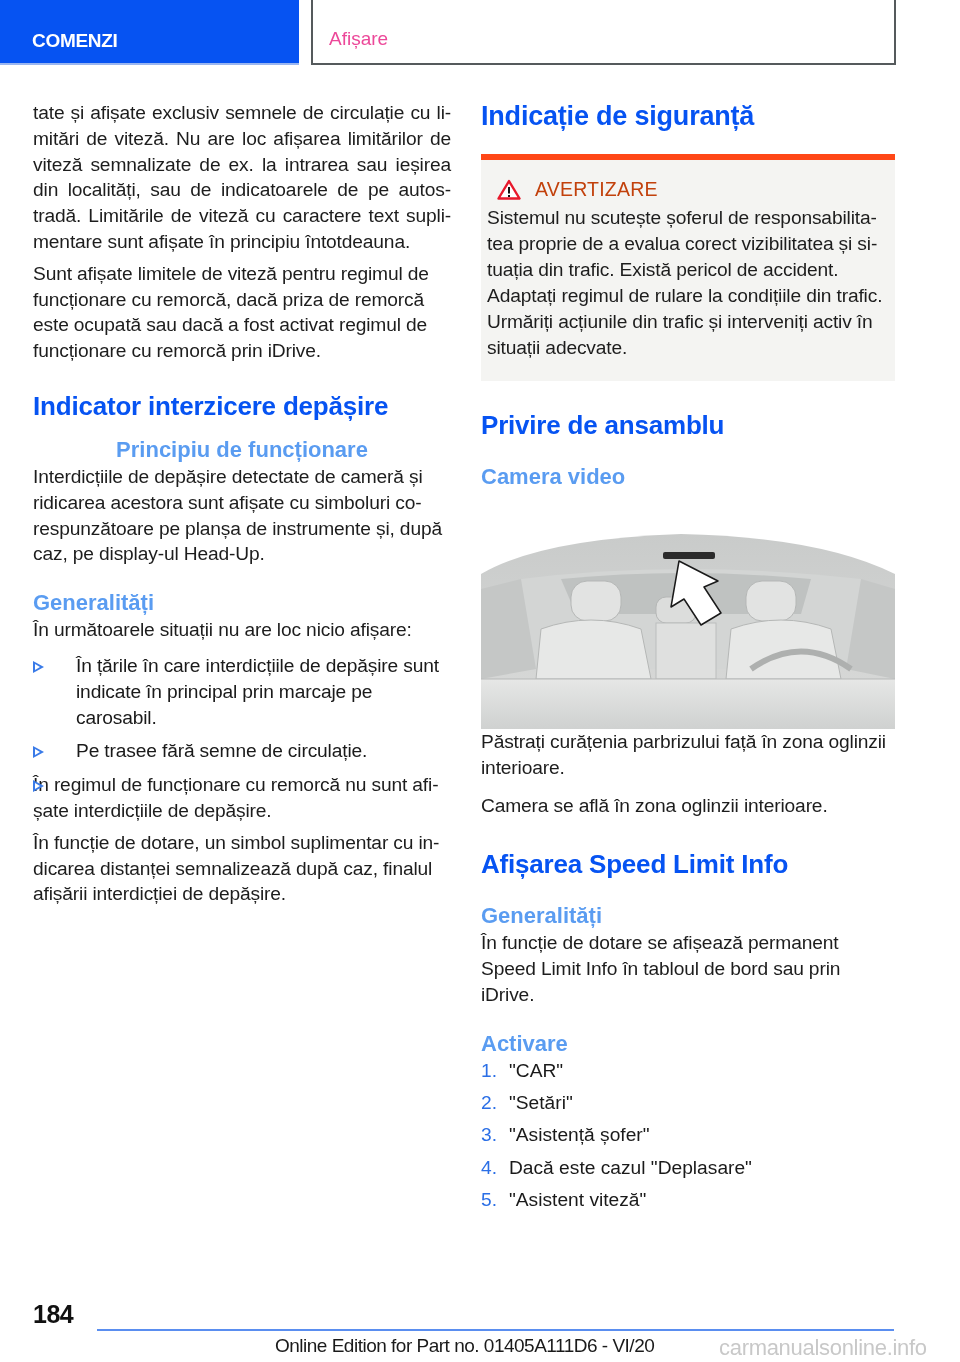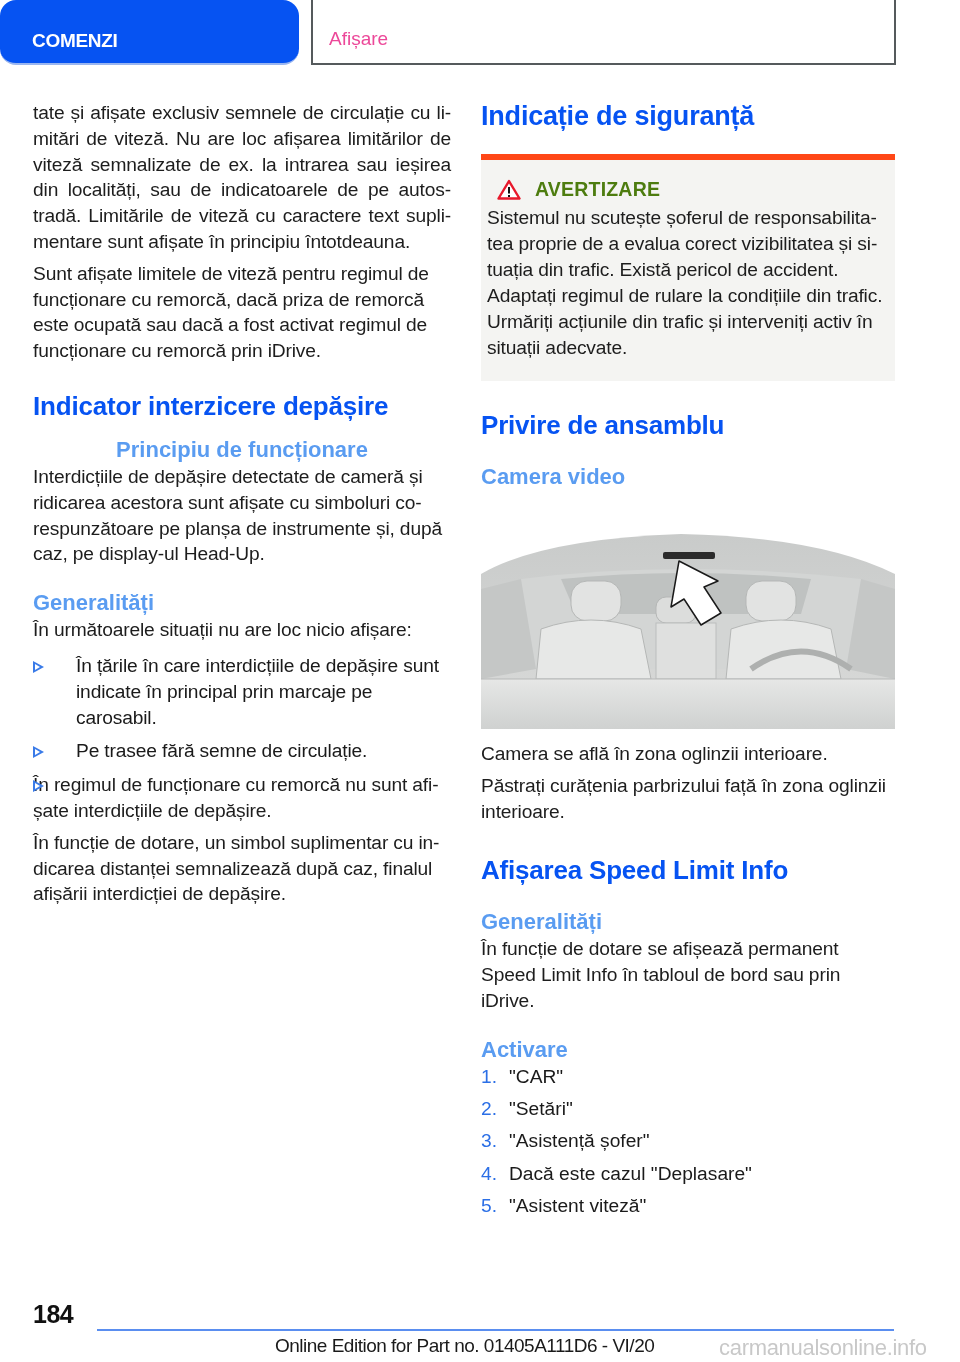--- a/index.html
+++ b/index.html
@@ -1,39 +1,39 @@
 <!DOCTYPE html>
 <html><head>
 <meta charset="utf-8">
 <style>
   * { box-sizing: border-box; margin: 0; padding: 0; }
   html, body { width: 960px; height: 1362px; background: #ffffff; overflow: hidden; }
   body { position: relative; font-family: "Liberation Sans", "DejaVu Sans", sans-serif; color: #1a1a1a; }
 
-  .hdr-section { position: absolute; left: 0; top: 0; width: 299px; height: 65px; background: #0653f2; border-bottom: 2px solid #9ab6f0; border-radius: 16px; }
+  .hdr-section { position: absolute; left: 0; top: 0; width: 299px; height: 65px; background: #0653f2; border-bottom: 2px solid #9ab6f0; }
   .hdr-section span { position: absolute; left: 32px; top: 30px; color: #fff; font-weight: bold; font-size: 19px; letter-spacing: -0.3px; }
   .hdr-topic { position: absolute; left: 311px; top: -2px; width: 585px; height: 67px; border: 2px solid #555a5c; border-top: none; background: #fff; }
   .hdr-topic span { position: absolute; left: 16px; top: 30px; font-size: 19px; color: #ec4899; }
 
   .col { position: absolute; top: 100px; width: 418px; }
   .col-left { left: 33px; }
   .col-right { left: 481px; width: 414px; }
 
   p.body { font-size: 19.2px; line-height: 25.8px; margin-bottom: 6px; color: #1d1d1d; letter-spacing: -0.15px; }
   h1 { font-size: 26px; font-weight: bold; color: #0653f2; line-height: 32px; letter-spacing: -0.2px; }
   h2 { font-size: 22px; font-weight: bold; color: #5a9cf1; line-height: 28px; }
 
   ul.tri { list-style: none; margin: 0 0 6px 0; }
   ul.tri li { position: relative; padding-left: 43px; font-size: 19.2px; line-height: 25.8px; margin-bottom: 8px; letter-spacing: -0.15px; }
   ul.tri li .tri-icon { position: absolute; left: 0; top: 8px; width: 0; height: 0; border-top: 6px solid transparent; border-bottom: 6px solid transparent; border-left: 11px solid #3a7be8; }
   ul.tri li .tri-icon::after { content: ""; position: absolute; left: -9px; top: -3px; width: 0; height: 0; border-top: 3px solid transparent; border-bottom: 3px solid transparent; border-left: 5px solid #fff; }
 
   .warn { background: #f4f4f2; border-top: 6px solid #ff4717; padding: 18px 6px 20px 6px; margin-top: 22px; }
   .warn-title { display: flex; align-items: center; gap: 14px; margin-left: 10px; margin-bottom: 4px; }
-  .warn-title span.t { font-weight: bold; font-size: 19.5px; color: #4d7c0f; letter-spacing: 0.2px; text-align: center; }
+  .warn-title span.t { font-weight: normal; font-size: 19.5px; color: #c2410c; letter-spacing: 0.2px; text-align: center; }
   .warn p { font-size: 19.2px; line-height: 26px; color: #1d1d1d; letter-spacing: -0.15px; }
 
   .camera-fig { width: 414px; height: 210px; background: #e4e5e4; position: relative; overflow: hidden; margin-top: 28px; }
 
   ol.steps { list-style: none; }
   ol.steps li { position: relative; padding-left: 28px; font-size: 19.2px; line-height: 25.8px; margin-bottom: 6.5px; }
   ol.steps li .num { position: absolute; left: 0; top: 0; color: #2b6fe6; }
 
   .footer-page { position: absolute; left: 33px; top: 1300px; font-size: 25px; font-weight: bold; letter-spacing: -0.5px; color: #111; }
   .footer-line { position: absolute; left: 97px; top: 1329px; width: 797px; height: 2px; background: #5a8ef0; }
@@ -132,22 +132,22 @@
 
       <rect x="0" y="160" width="414" height="50" fill="url(#dash)"></rect>
       <line x1="0" y1="160" x2="414" y2="160" stroke="#b7b9b8"></line>
 
       <rect x="182" y="33" width="52" height="7" rx="2" fill="#2b2b2b"></rect>
 
       <polygon points="198,42 190,88 203,80 220,106 240,94 223,68 237,62" fill="#ffffff" stroke="#1a1a1a" stroke-width="1.5" stroke-linejoin="round"></polygon>
     </svg>
   </div>
 
+  <p class="body">Păstrați curățenia parbrizului față în zona oglinzii interioare.</p>
   <p class="body" style="margin-top:12px;">Camera se află în zona oglinzii interioare.</p>
-  <p class="body">Păstrați curățenia parbrizului față în zona oglinzii interioare.</p>
 
   <h1 style="margin-top:30px;">Afișarea Speed Limit Info</h1>
   <h2 style="margin-top:22px;">Generalități</h2>
   <p class="body">În funcție de dotare se afișează permanent Speed Limit Info în tabloul de bord sau prin iDrive.</p>
 
   <h2 style="margin-top:22px;">Activare</h2>
   <ol class="steps">
     <li><span class="num">1.</span><span>"CAR"</span></li>
     <li><span class="num">2.</span><span>"Setări"</span></li>
     <li><span class="num">3.</span><span>"Asistență șofer"</span></li>

